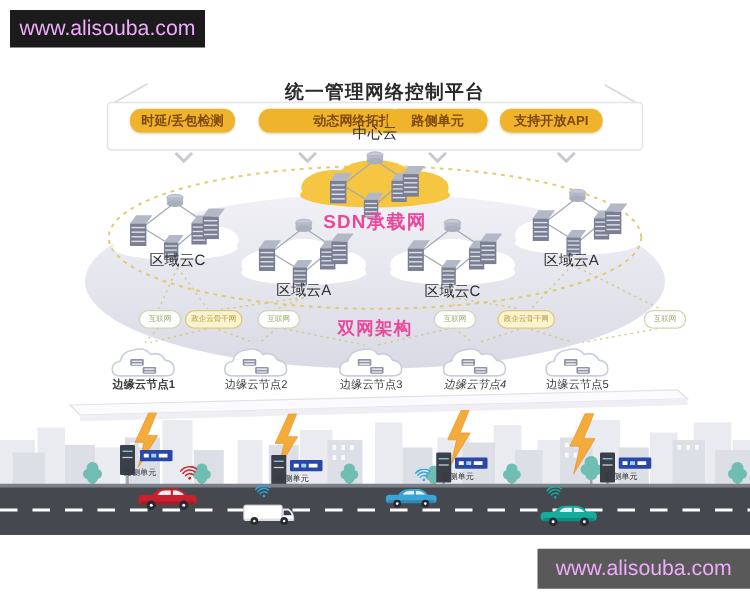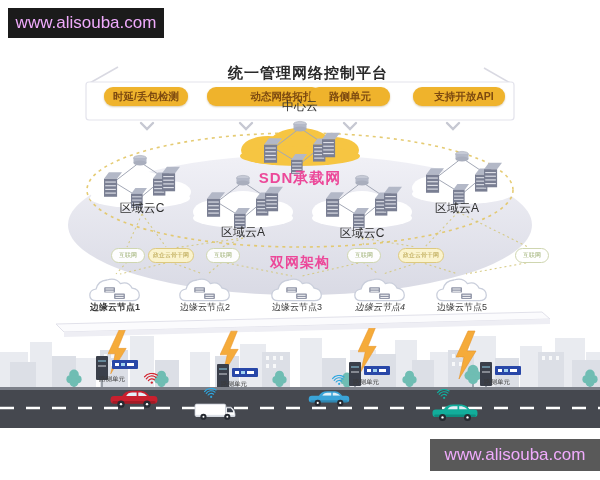--- a/index.html
+++ b/index.html
@@ -322,21 +322,21 @@
   <use href="#wifi" width="14" height="10" transform="translate(436,390) rotate(-8)" color="#10b0a0"></use>
 </svg>
 
 <div class="abs wm" style="left:8px;top:8px;width:156px;height:30px;">www.alisouba.com</div>
 
 <div class="abs title" style="left:188px;top:64px;width:240px;">统一管理网络控制平台</div>
 
 <div class="abs btn" style="left:104px;top:87px;width:84px;height:19px;">时延/丢包检测</div>
 <div class="abs btn" style="left:207px;top:87px;width:78px;height:19px;padding-left:36px;">动态网络拓扑</div>
 <div class="abs btn" style="left:310px;top:87px;width:80px;height:19px;">路侧单元</div>
-<div class="abs btn" style="left:413px;top:87px;width:82px;height:19px;padding-left:10px;">支持开放API</div>
+<div class="abs btn" style="left:400px;top:87px;width:82px;height:19px;">支持开放API</div>
 
 <div class="abs lbl med nolines" style="left:260px;top:100px;width:80px;font-size:12px;">中心云</div>
 
 <div class="abs lbl big nolines" style="left:250px;top:170px;width:100px;">SDN承载网</div>
 
 <div class="abs lbl med nolines" style="left:102px;top:202px;width:80px;">区域云C</div>
 <div class="abs lbl med nolines" style="left:203px;top:226px;width:80px;">区域云A</div>
 <div class="abs lbl med nolines" style="left:322px;top:227px;width:80px;">区域云C</div>
 <div class="abs lbl med nolines" style="left:417px;top:202px;width:80px;">区域云A</div>
 

